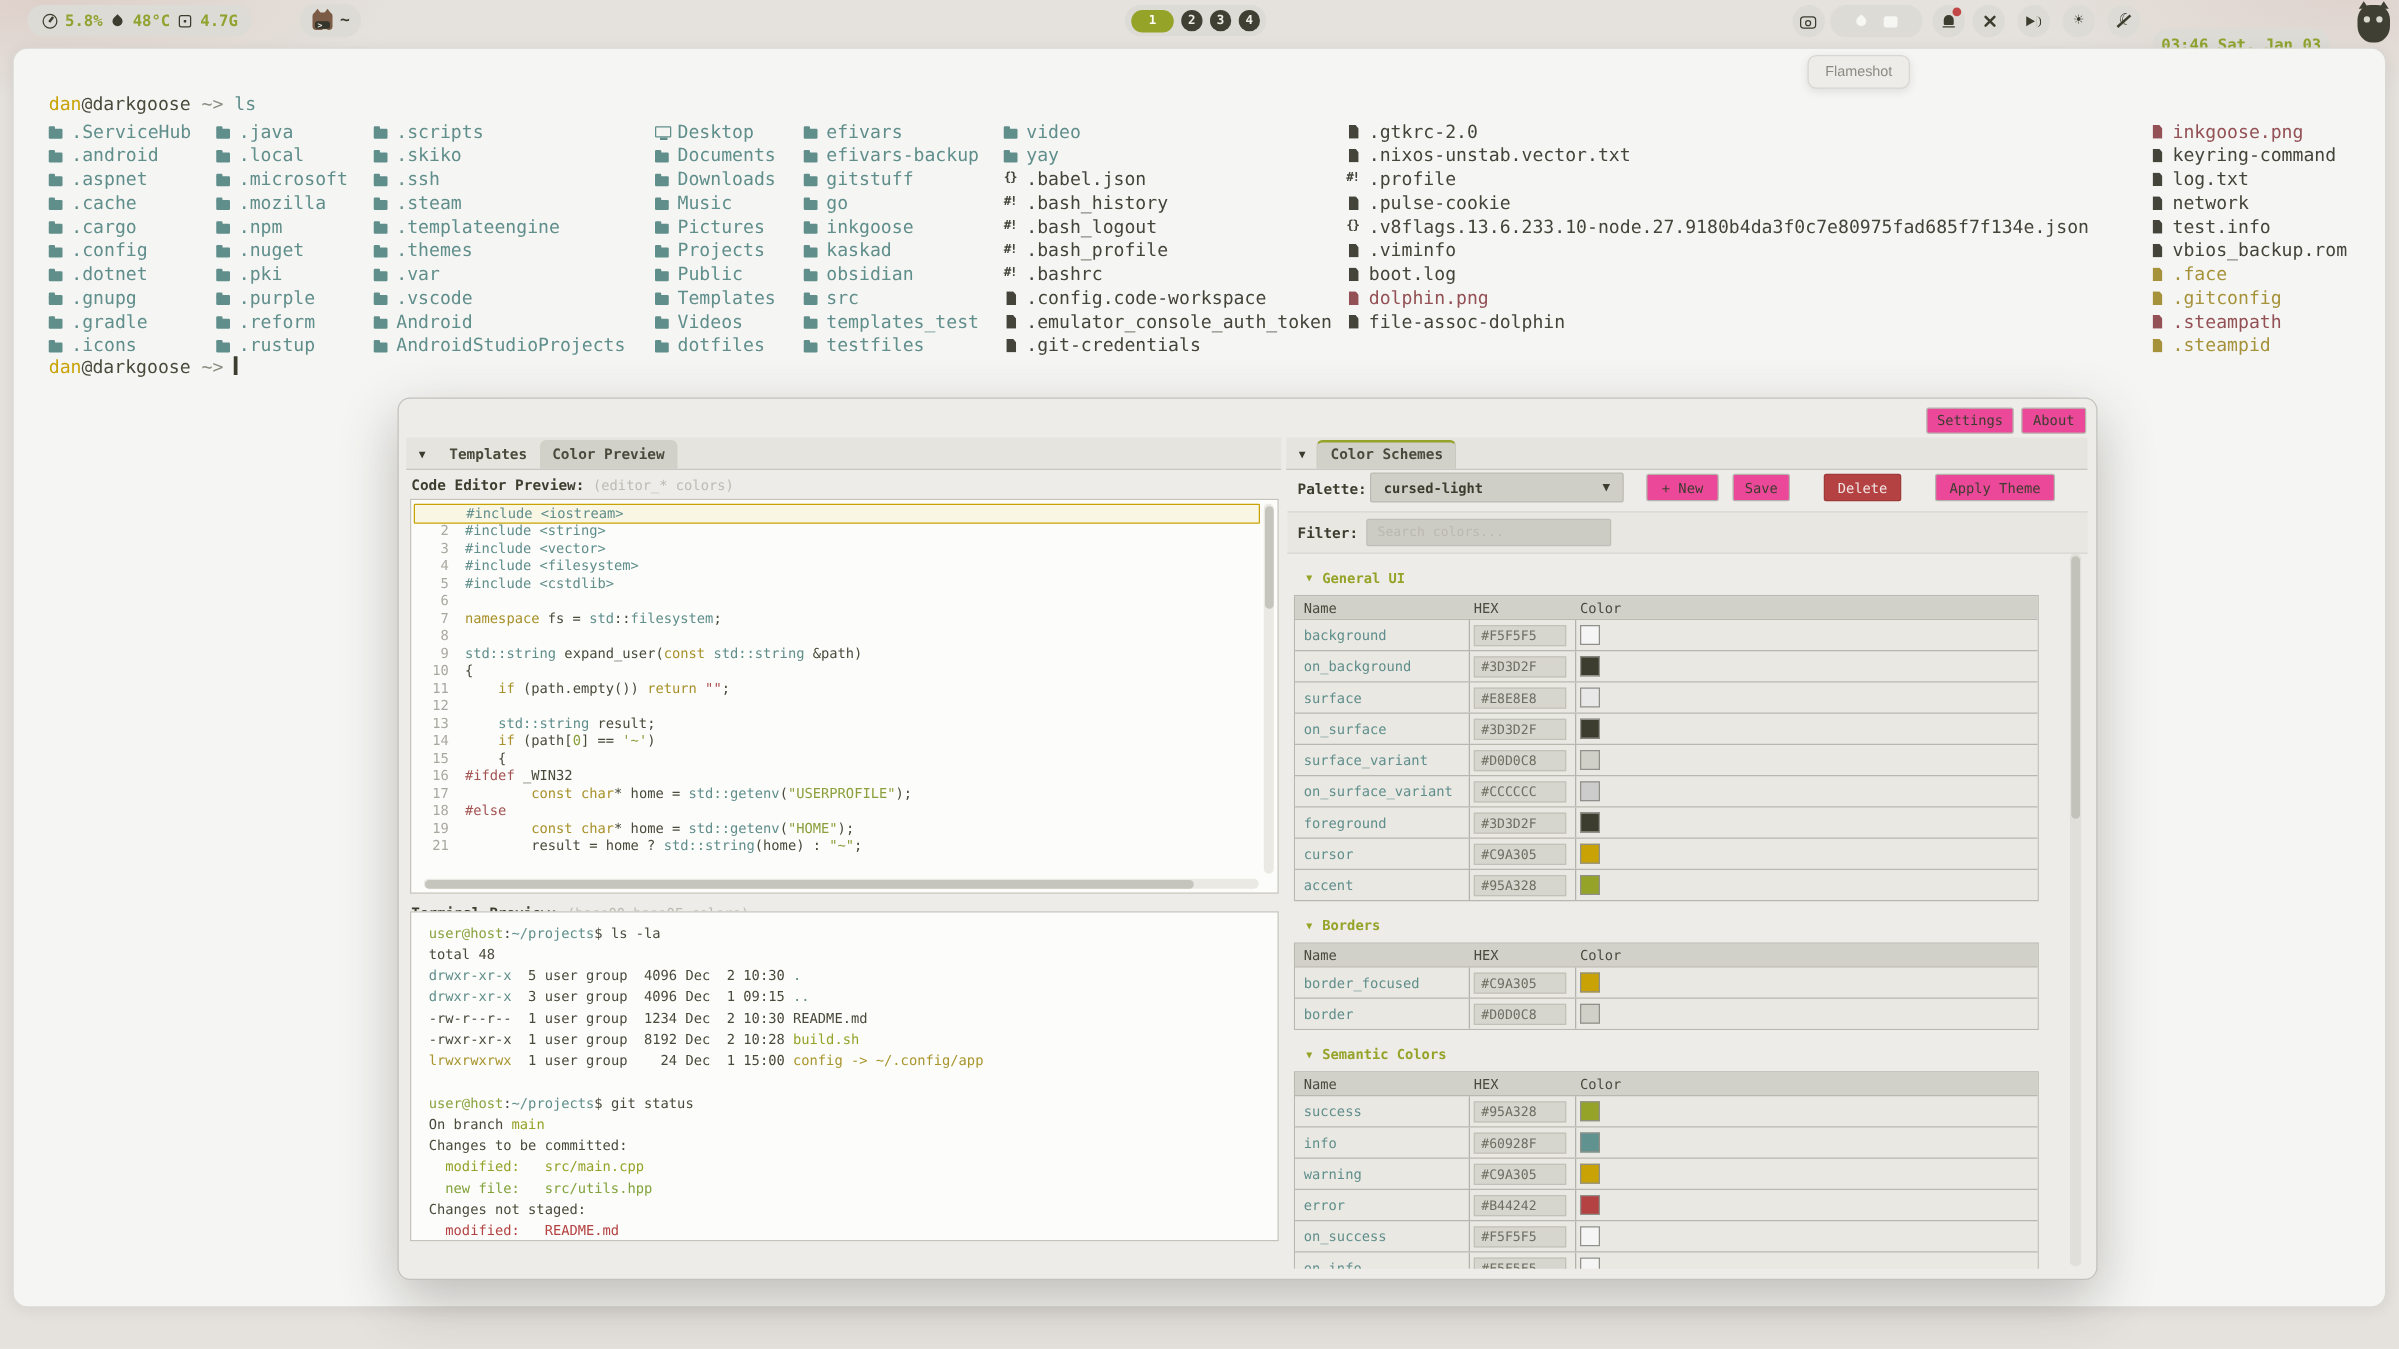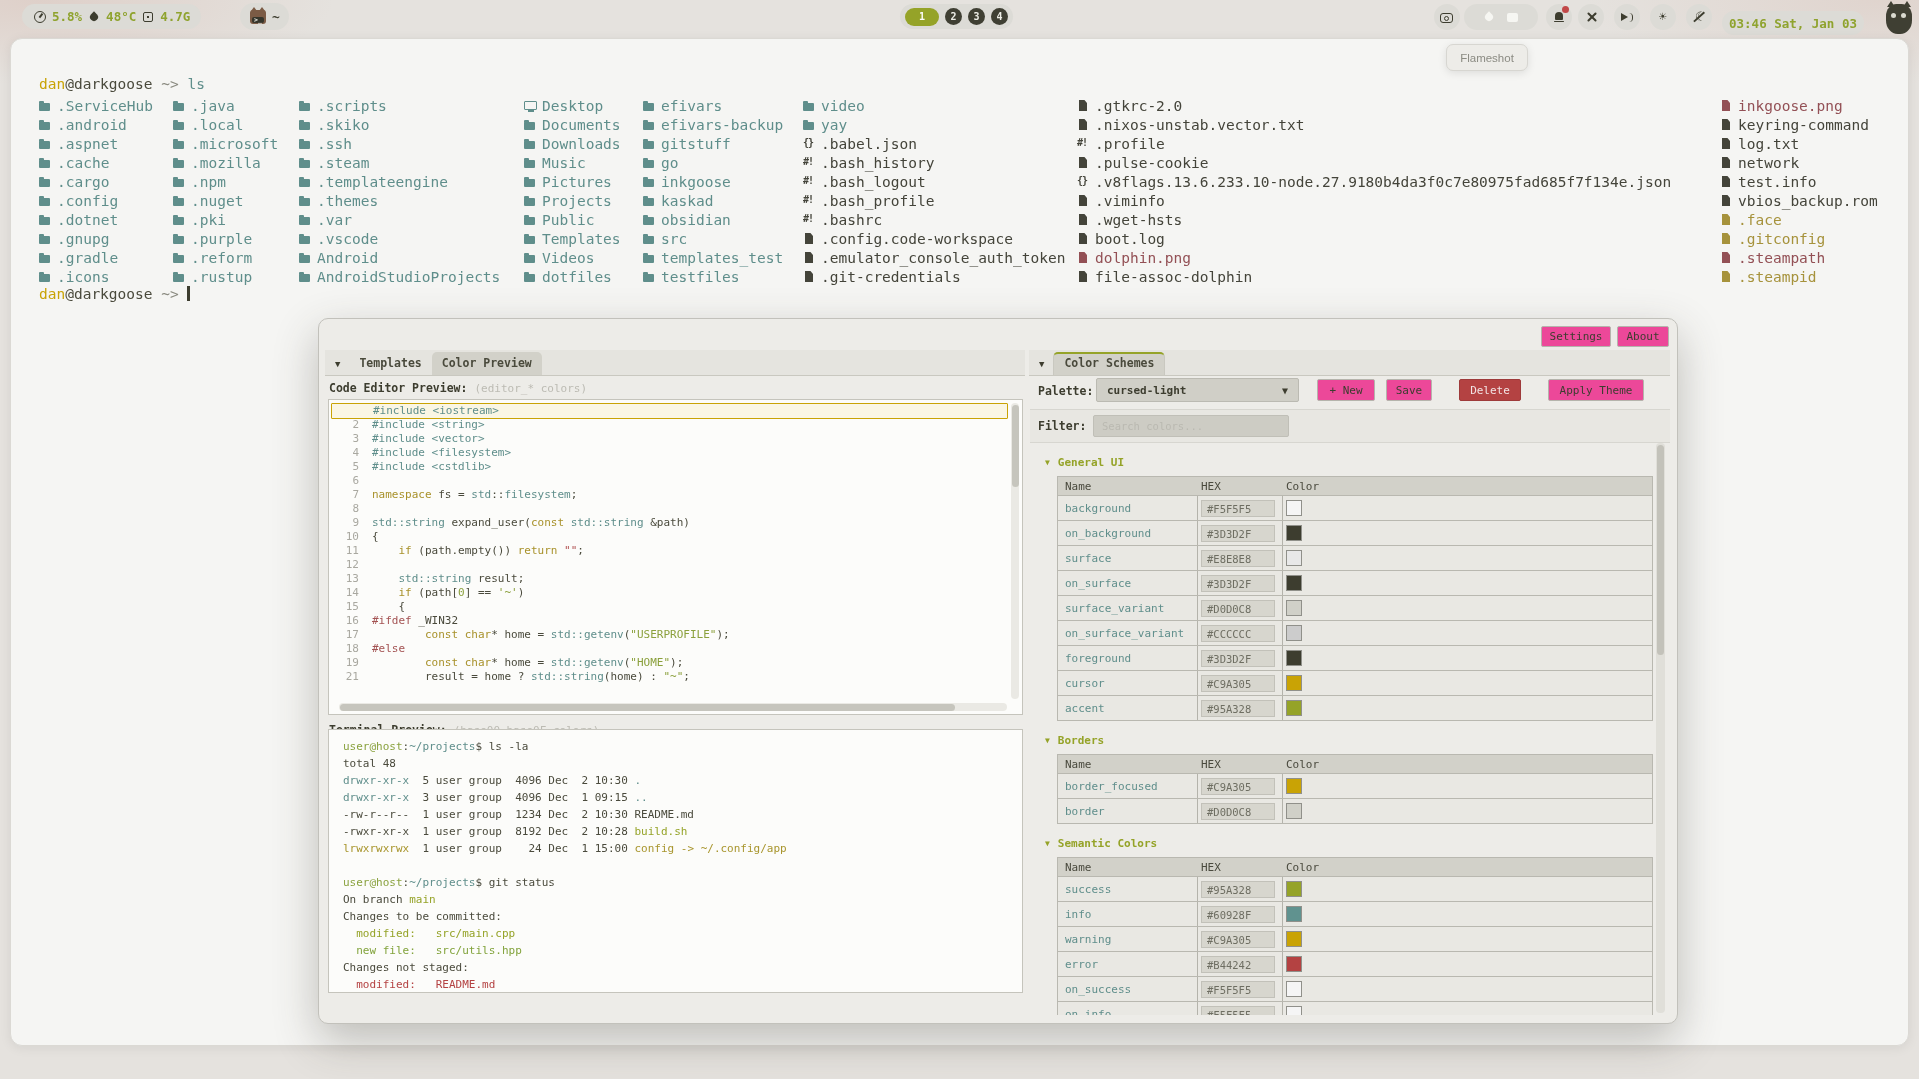--- a/index.html
+++ b/index.html
@@ -15,21 +15,21 @@
   .stat{color:#8FA32E;font-size:12.5px;font-weight:bold}
   .app{left:240px;top:3px;height:27px;padding:0 9px;gap:5px;border-radius:14px}
   .app-label{color:#3D3D2F;font-size:13px;font-weight:bold}
   .ws{left:900px;top:4px;height:25px;padding:0 5px;gap:6px;border-radius:13px}
   .ws-btn{width:17px;height:17px;border-radius:50%;background:#3F3F33;color:#EDEDE6;font-size:10px;
     display:flex;align-items:center;justify-content:center;font-weight:bold}
   .ws-btn.active{width:34px;border-radius:9px;background:#95A328;color:#FCFCF8;height:18px}
   .circle{position:absolute;top:4px;width:26px;height:26px;border-radius:50%;background:#DCDBD6;
     display:flex;align-items:center;justify-content:center}
   .faded{left:1464px;top:4px;width:74px;height:26px;justify-content:center;gap:10px}
-  .clockpill{left:1722px;top:11px;width:142px;height:24px;justify-content:center;color:#8FA32E;
+  .clockpill{left:1722px;top:23px;width:142px;height:24px;justify-content:center;color:#8FA32E;
     font-size:12.5px;font-weight:bold}
   
   .tb-ic{position:relative;display:inline-block;width:14px;height:14px;flex:none}
   .gauge::before{content:"";position:absolute;inset:1px;border:1.5px solid #3D3D2F;border-radius:50%}
   .gauge::after{content:"";position:absolute;left:7px;top:3.5px;width:1.5px;height:5px;background:#3D3D2F;transform:rotate(38deg)}
   .flame::before{content:"";position:absolute;left:3px;top:3px;width:8px;height:8px;background:#3D3D2F;
     border-radius:0 50% 50% 50%;transform:rotate(45deg)}
   .chip::before{content:"";position:absolute;inset:2px;border:1.5px solid #3D3D2F;border-radius:2px}
   .chip::after{content:"";position:absolute;inset:6px;background:#3D3D2F}
   .cam::before{content:"";position:absolute;left:0;top:2.5px;width:11px;height:8px;border:1.5px solid #3D3D2F;border-radius:3px}
@@ -114,21 +114,21 @@
     border-radius:2px;box-sizing:border-box;display:flex;align-items:center;font-size:11px;color:#3D3D2F;padding:0 10px;font-weight:bold}
   .select .caret{margin-left:auto;font-size:10px}
   .filterstrip{position:absolute;left:711px;top:90px;width:640px;height:34px;background:#E8E7E2;border-top:1px solid #D7D6D0;border-bottom:1px solid #D7D6D0;box-sizing:border-box}
   .filterinput{position:absolute;left:774px;top:96px;width:196px;height:22px;background:#CDCCC4;border:1px solid #C0BFB7;
     border-radius:2px;box-sizing:border-box;font-family:"DejaVu Sans Mono",monospace;font-size:10.5px;color:#6E6E62;padding:0 8px;outline:none}
   .filterinput::placeholder{color:#BAB9B1}
   #cs-scroll{position:absolute;left:716px;top:124px;width:620px;height:572px;overflow:hidden}
   .cs-title{display:flex;align-items:center;height:18px;margin:10px 0 5px 10px}
   .cs-arrow{font-size:8px;color:#95A328;margin-right:8px}
   .cs-title-text{font-size:11px;font-weight:bold;color:#95A328}
-  .cs-table{margin-left:22px;width:596px;border:1px solid #B9B8B0;box-sizing:border-box}
+  .cs-table{width:596px;border:1px solid #B9B8B0;box-sizing:border-box}
   .cs-hrow{display:flex;height:18px;background:#D2D1C9;align-items:center}
   .cs-hc{font-size:11px;color:#4A4A3E;padding-left:7px;box-sizing:border-box}
   .cs-row{display:flex;height:24px;background:#E9E8E3;border-top:1px solid #B9B8B0;align-items:flex-start}
   .cs-c0{width:140px;align-self:stretch;display:flex;align-items:center;border-right:1px solid #B4B3AB;box-sizing:border-box;padding-left:7px}
   .cs-c1{width:85px;align-self:stretch;display:flex;align-items:center;border-right:1px solid #B4B3AB;box-sizing:border-box;padding-left:3px}
   .cs-c2{flex:1;align-self:stretch;display:flex;align-items:center;padding-left:3px}
   .cs-name{font-size:11px;color:#5F8E8B}
   .cs-hex{display:inline-block;width:74px;height:17px;line-height:17px;background:#D7D6CE;border:1px solid #C2C1B9;
     font-size:10.5px;color:#6E6E62;padding-left:5px;box-sizing:border-box}
   .cs-swatch{display:inline-block;width:16px;height:16px;border:1px solid #90908A;box-sizing:border-box}
@@ -264,21 +264,20 @@
         <div class="ls-item c-file"><span class="ic ic-file"></span><span class="ls-label">.emulator_console_auth_token</span></div>
         <div class="ls-item c-file"><span class="ic ic-file"></span><span class="ls-label">.git-credentials</span></div>
       </div>
       <div class="ls-col" style="left: 1066px;">
         <div class="ls-item c-file"><span class="ic ic-file"></span><span class="ls-label">.gtkrc-2.0</span></div>
         <div class="ls-item c-file"><span class="ic ic-file"></span><span class="ls-label">.nixos-unstab.vector.txt</span></div>
         <div class="ls-item c-file"><span class="ic ic-txt">#!</span><span class="ls-label">.profile</span></div>
         <div class="ls-item c-file"><span class="ic ic-file"></span><span class="ls-label">.pulse-cookie</span></div>
         <div class="ls-item c-file"><span class="ic ic-txt">{}</span><span class="ls-label">.v8flags.13.6.233.10-node.27.9180b4da3f0c7e80975fad685f7f134e.json</span></div>
         <div class="ls-item c-file"><span class="ic ic-file"></span><span class="ls-label">.viminfo</span></div>
-        <div class="ls-item c-file"><span class="ic ic-file"></span><span class="ls-label">.wget-hsts</span></div>
         <div class="ls-item c-file"><span class="ic ic-file"></span><span class="ls-label">boot.log</span></div>
         <div class="ls-item c-img"><span class="ic ic-file"></span><span class="ls-label">dolphin.png</span></div>
         <div class="ls-item c-file"><span class="ic ic-file"></span><span class="ls-label">file-assoc-dolphin</span></div>
       </div>
       <div class="ls-col" style="left: 1709px;">
         <div class="ls-item c-img"><span class="ic ic-file"></span><span class="ls-label">inkgoose.png</span></div>
         <div class="ls-item c-file"><span class="ic ic-file"></span><span class="ls-label">keyring-command</span></div>
         <div class="ls-item c-file"><span class="ic ic-file"></span><span class="ls-label">log.txt</span></div>
         <div class="ls-item c-file"><span class="ic ic-file"></span><span class="ls-label">network</span></div>
         <div class="ls-item c-file"><span class="ic ic-file"></span><span class="ls-label">test.info</span></div>

